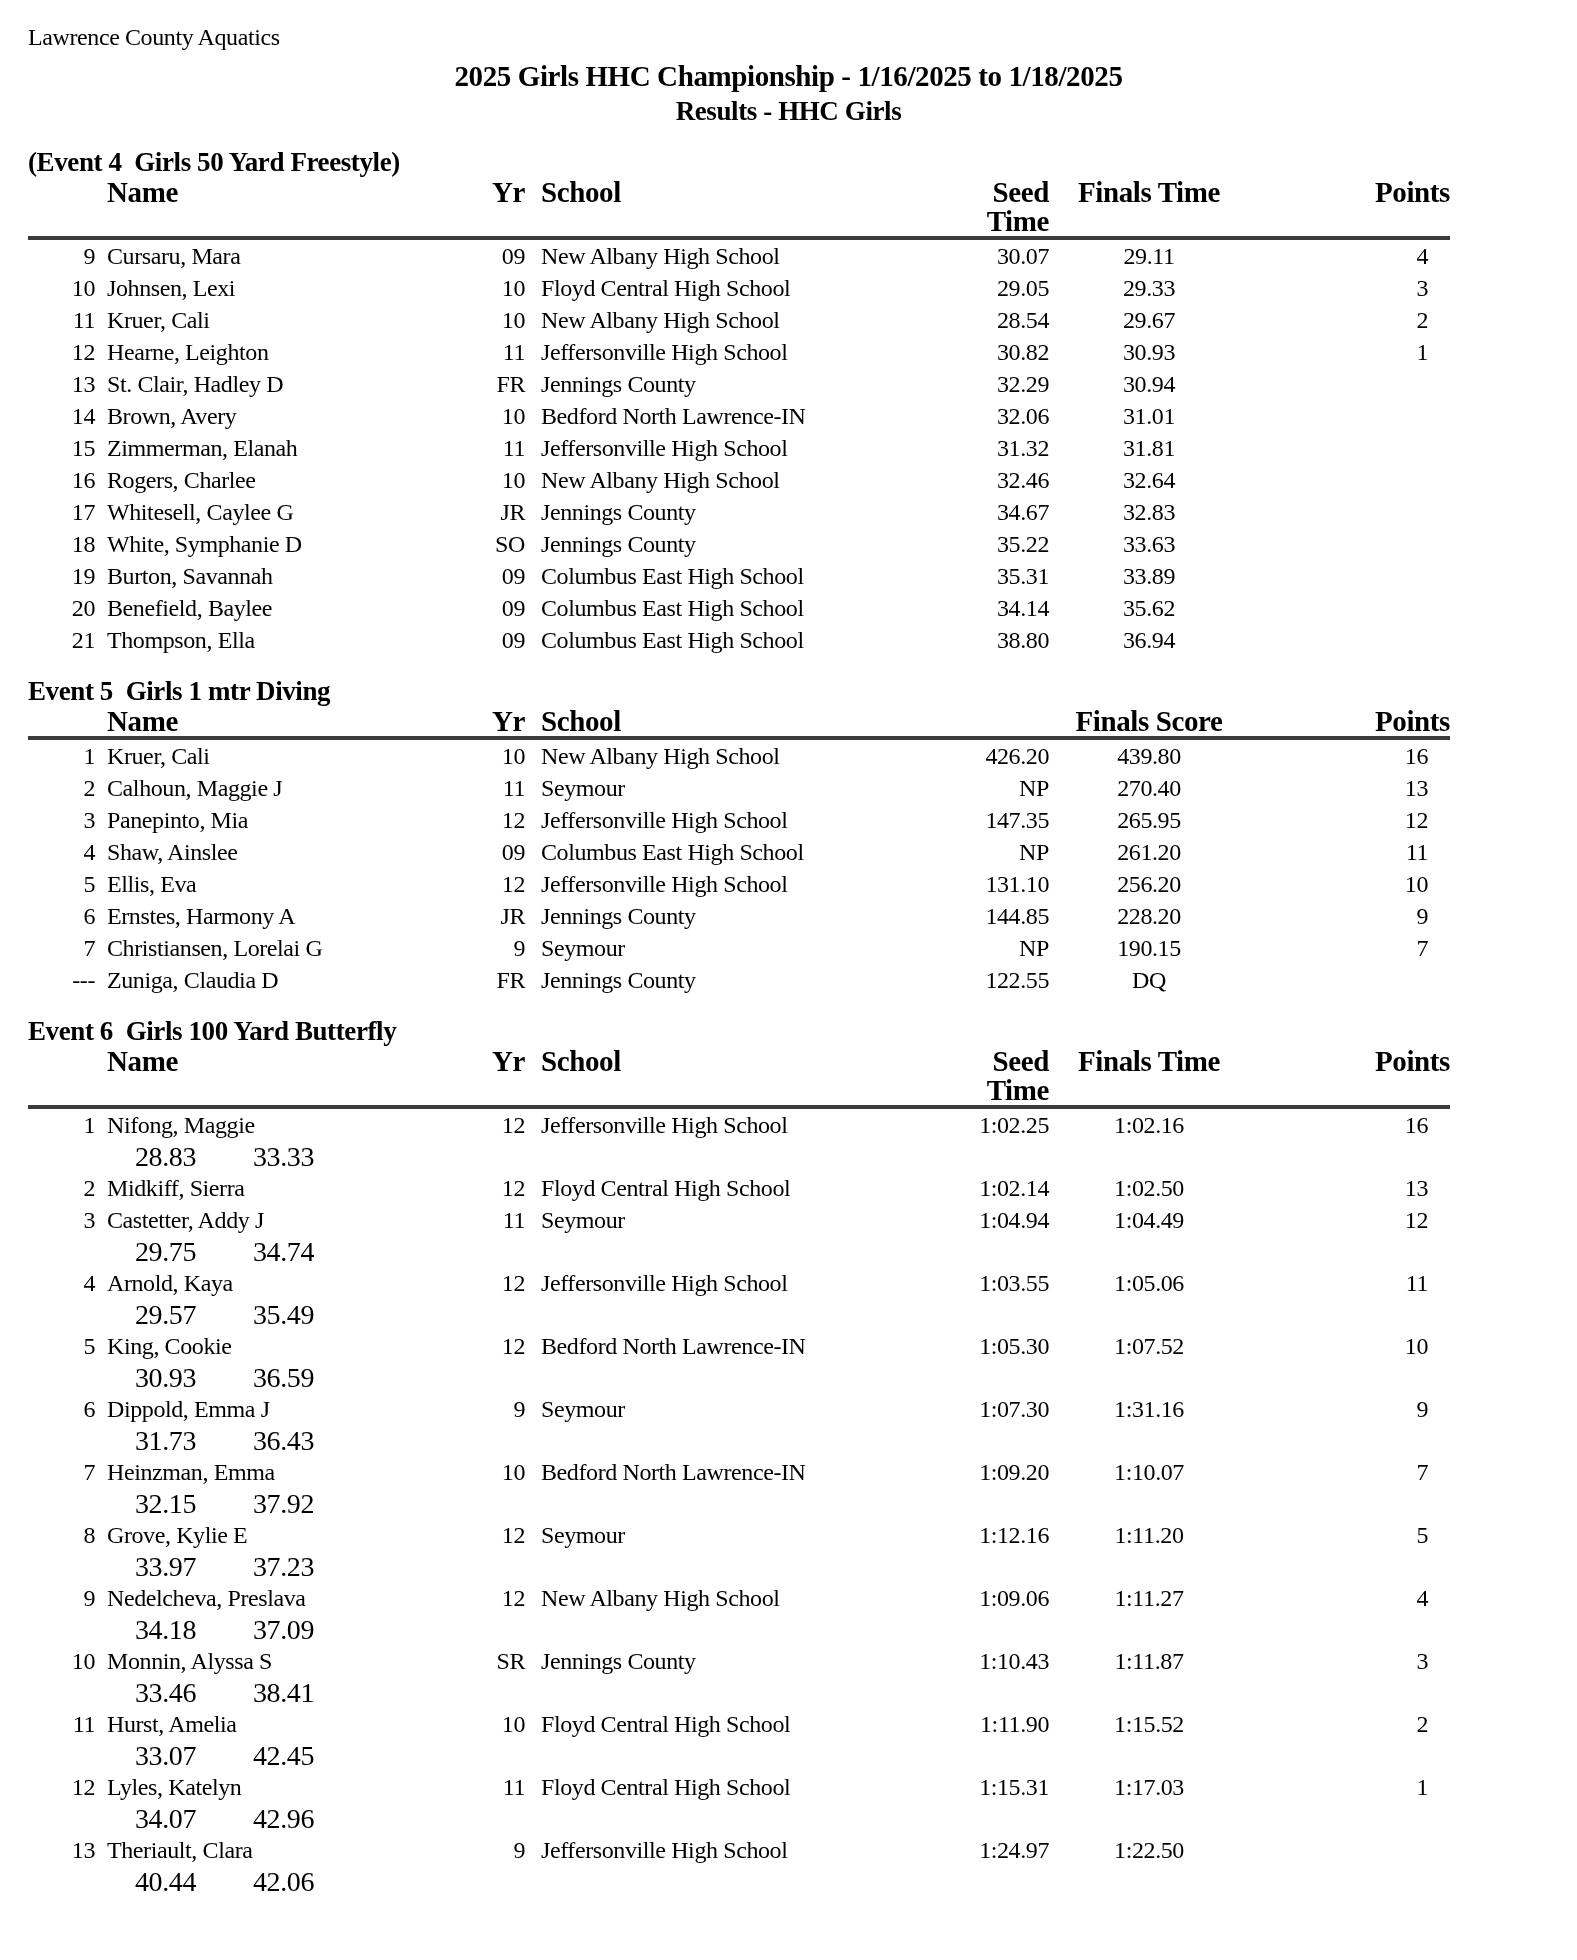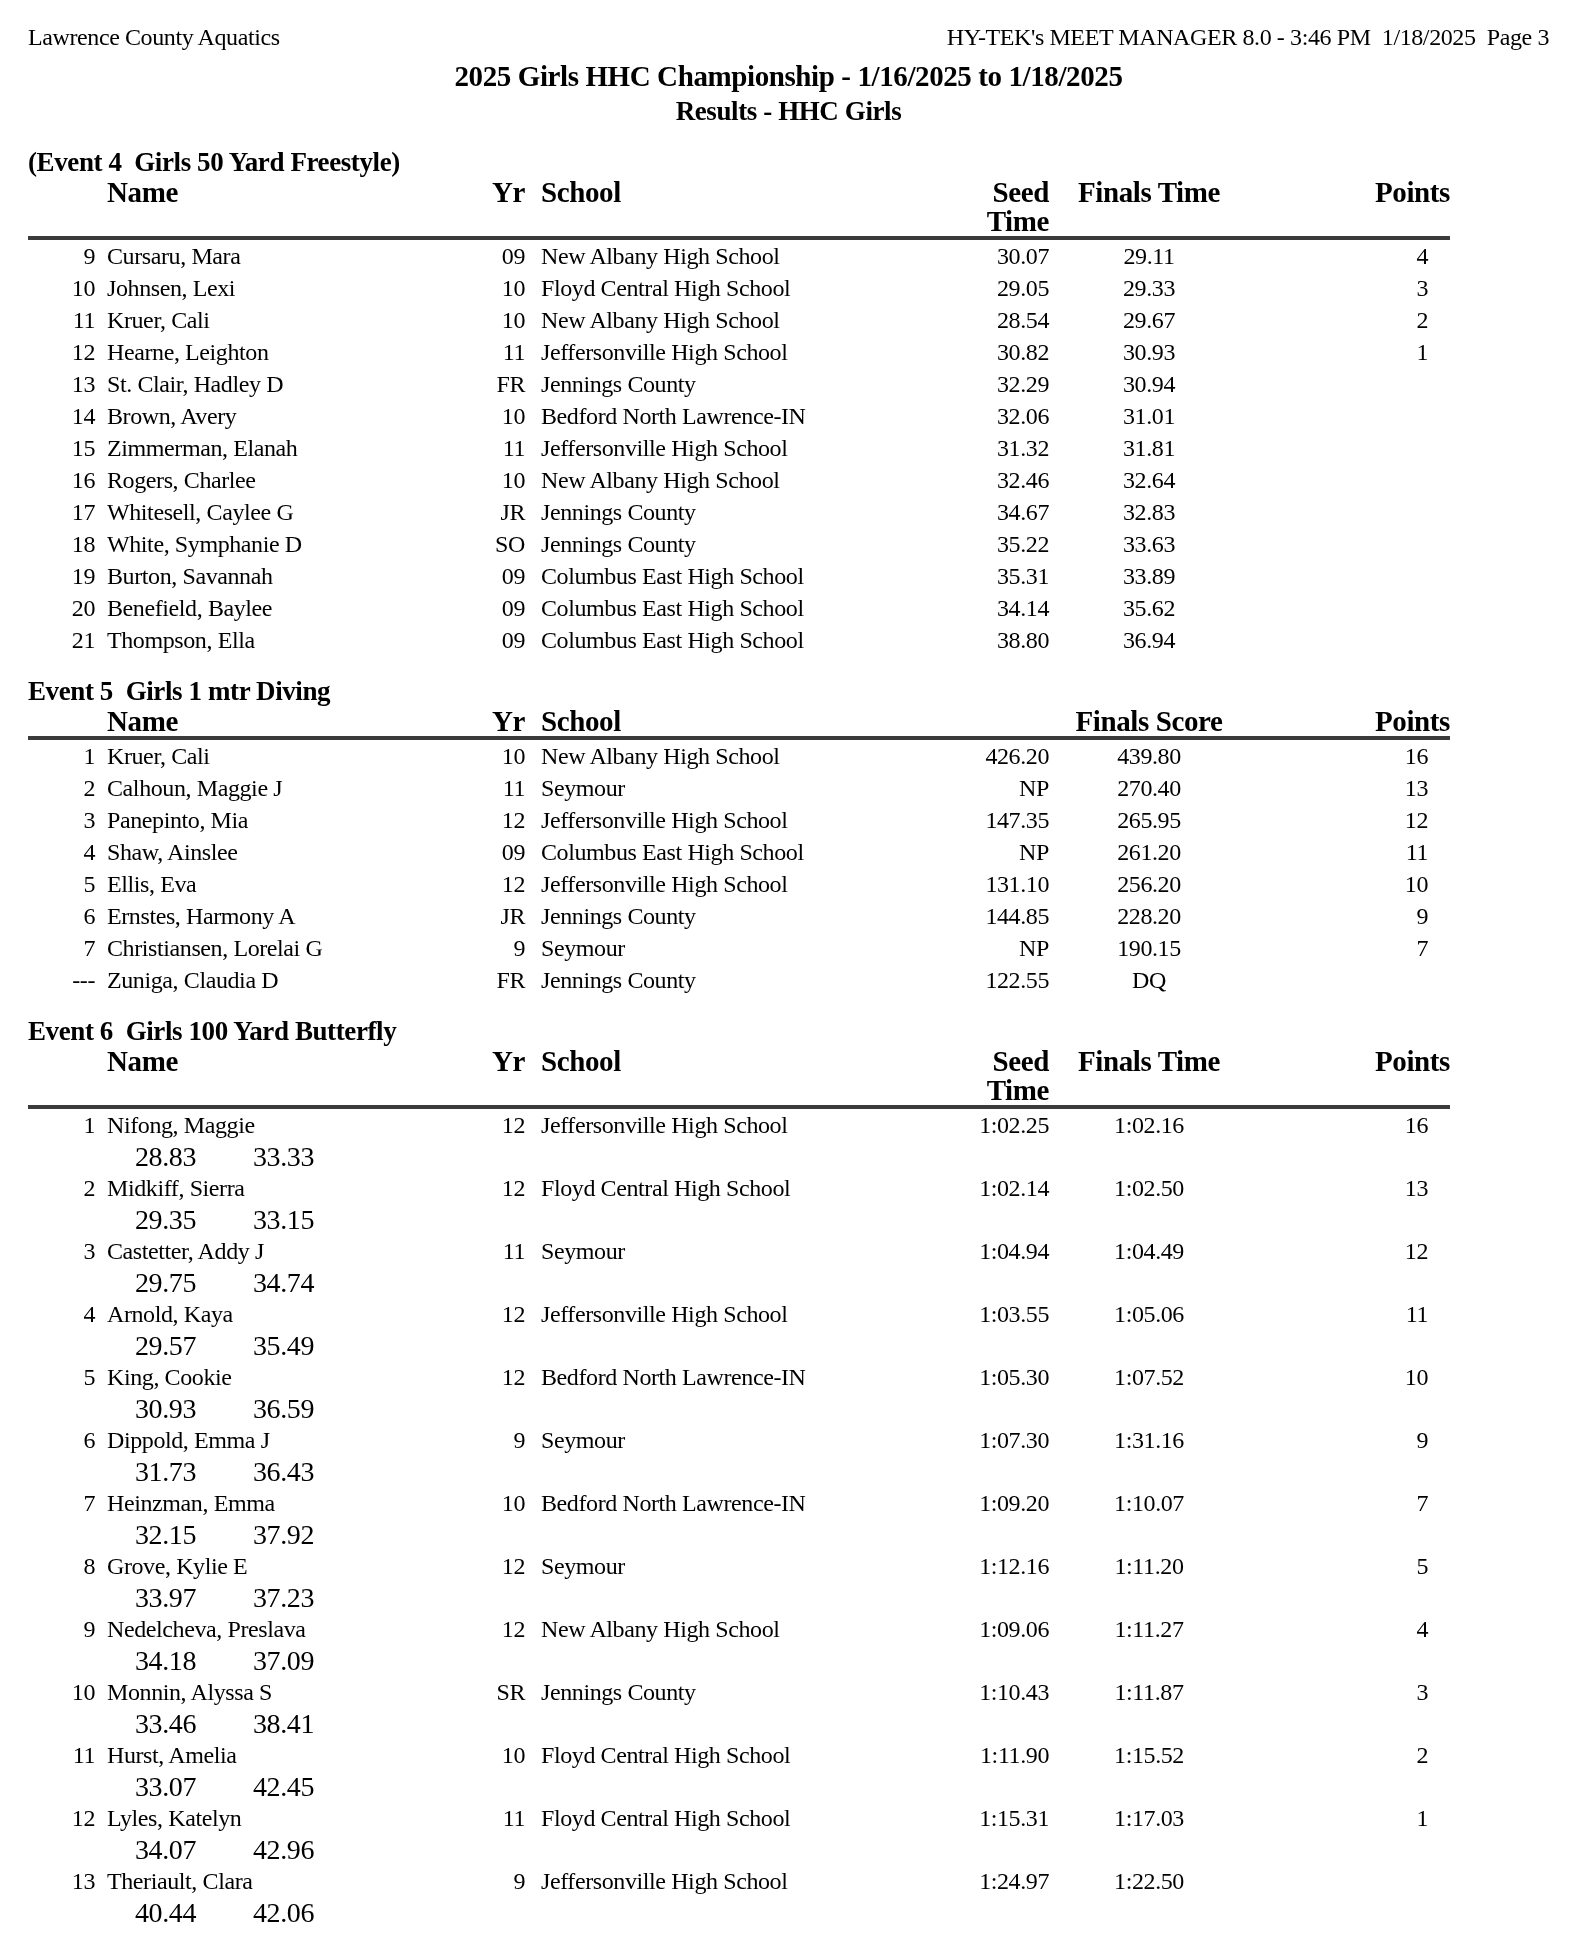--- a/index.html
+++ b/index.html
@@ -58,21 +58,20 @@
   }
   .splits .s1 { display: inline-block; width: 168px; text-align: right; }
   .splits .s2 { display: inline-block; width: 118px; text-align: right; }
 </style>
 </head>
 <body>
 
 <div class="page">
   <div class="top-row">
     <span>Lawrence County Aquatics</span>
-    <span class="top-right">HY-TEK's MEET MANAGER 8.0 - 3:46 PM  1/18/2025  Page 3</span>
   </div>
   <div class="title">2025 Girls HHC Championship - 1/16/2025 to 1/18/2025</div>
   <div class="subtitle">Results - HHC Girls</div>
 
   <div id="events">
       <div class="event-section">
         <div class="event-heading">(Event 4  Girls 50 Yard Freestyle)</div>
         <div class="grid thead">
           <span class="c-place"></span>
           <span class="c-name">Name</span>
@@ -310,24 +309,20 @@
         </div>
         <div class="grid trow">
           <span class="c-place">2</span>
           <span class="c-name">Midkiff, Sierra</span>
           <span class="c-yr">12</span>
           <span class="c-school">Floyd Central High School</span>
           <span class="c-seed">1:02.14</span>
           <span class="c-finals">1:02.50</span>
           <span class="c-points">13</span>
         </div>
-        <div class="splits">
-          <span class="s1">29.35</span>
-          <span class="s2">33.15</span>
-        </div>
         <div class="grid trow">
           <span class="c-place">3</span>
           <span class="c-name">Castetter, Addy J</span>
           <span class="c-yr">11</span>
           <span class="c-school">Seymour</span>
           <span class="c-seed">1:04.94</span>
           <span class="c-finals">1:04.49</span>
           <span class="c-points">12</span>
         </div>
         <div class="splits">

